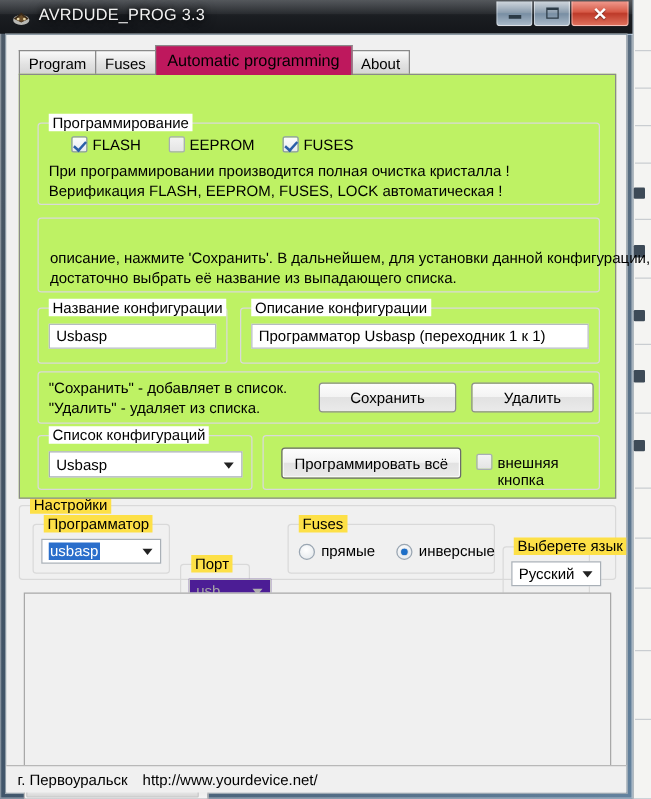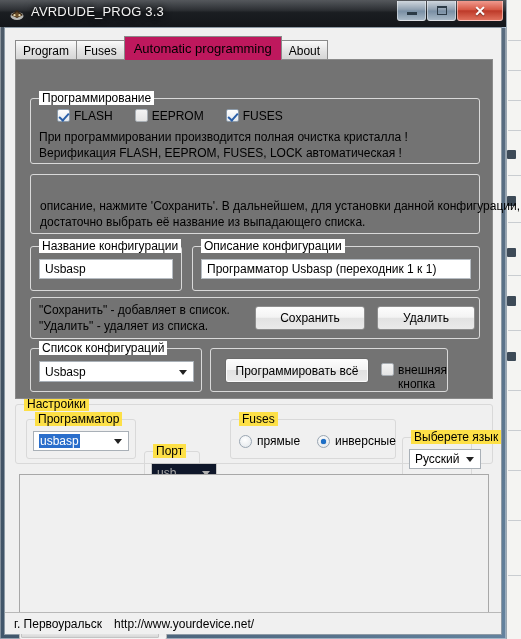--- a/index.html
+++ b/index.html
@@ -115,21 +115,21 @@
     height: 24px;
     background: #be185d;
     border-color: #8a8a8a;
     z-index: 3;
     padding: 0 9px;
     font-size: 13px;
   }
   #tabpage {
     position: absolute; left: 10px; top: 31px;
     width: 478px; height: 340px;
-    background: #737373;
+    background: #bef264;
     border: 1px solid #8a8a8a;
     z-index: 1;
   }
 
   
   .group {
     position: absolute;
     border: 1px solid #d9d9d9;
     border-radius: 3px;
   }
@@ -188,21 +188,21 @@
     white-space: nowrap; overflow: hidden;
   }
   .combo .arrow {
     position: absolute; right: 6px; top: 50%;
     margin-top: -2px;
     width: 0; height: 0;
     border-left: 4px solid transparent;
     border-right: 4px solid transparent;
     border-top: 5px solid #222;
   }
-  .combo.disabled { background: #0f172a; border-color: #c6c6c6; color: #a6a6a6; }
+  .combo.disabled { background: #4c1d95; border-color: #c6c6c6; color: #a6a6a6; }
   .combo.disabled .arrow { border-top-color: #b0b0b0; }
   .combo .sel-text {
     background: #2a6ecb; color: #fff; padding: 0 1px;
   }
 
   .button {
     background: linear-gradient(180deg, #fdfdfd 0%, #f3f3f3 47%, #e2e2e2 50%, #eaeaea 100%);
     border: 1px solid #8e8e8e;
     border-radius: 3px;
     font-size: 12px; color: #000;
@@ -364,21 +364,21 @@
       </div>
 
       <div class="group" style="left:14px; top:288px; width:172px; height:44px;">
         <span class="group-title">Список конфигураций</span>
         <div class="combo" style="position:absolute; left:8px; top:12px; width:155px; height:21px;">
           <span>Usbasp</span>
           <span class="arrow"></span>
         </div>
       </div>
 
-      <div class="group" style="left:194px; top:288px; width:238px; height:44px;">
+      <div class="group" style="left:194px; top:288px; width:270px; height:44px;">
         <div class="button strong" style="position:absolute; left:14px; top:9px; width:144px; height:25px;">
           <span>Программировать всё</span>
         </div>
         <span class="chk" style="position:absolute; left:170px; top:14px;">
           <span class="box dim"></span>
           <span>внешняя кнопка</span>
         </span>
       </div>
     </div>
 

